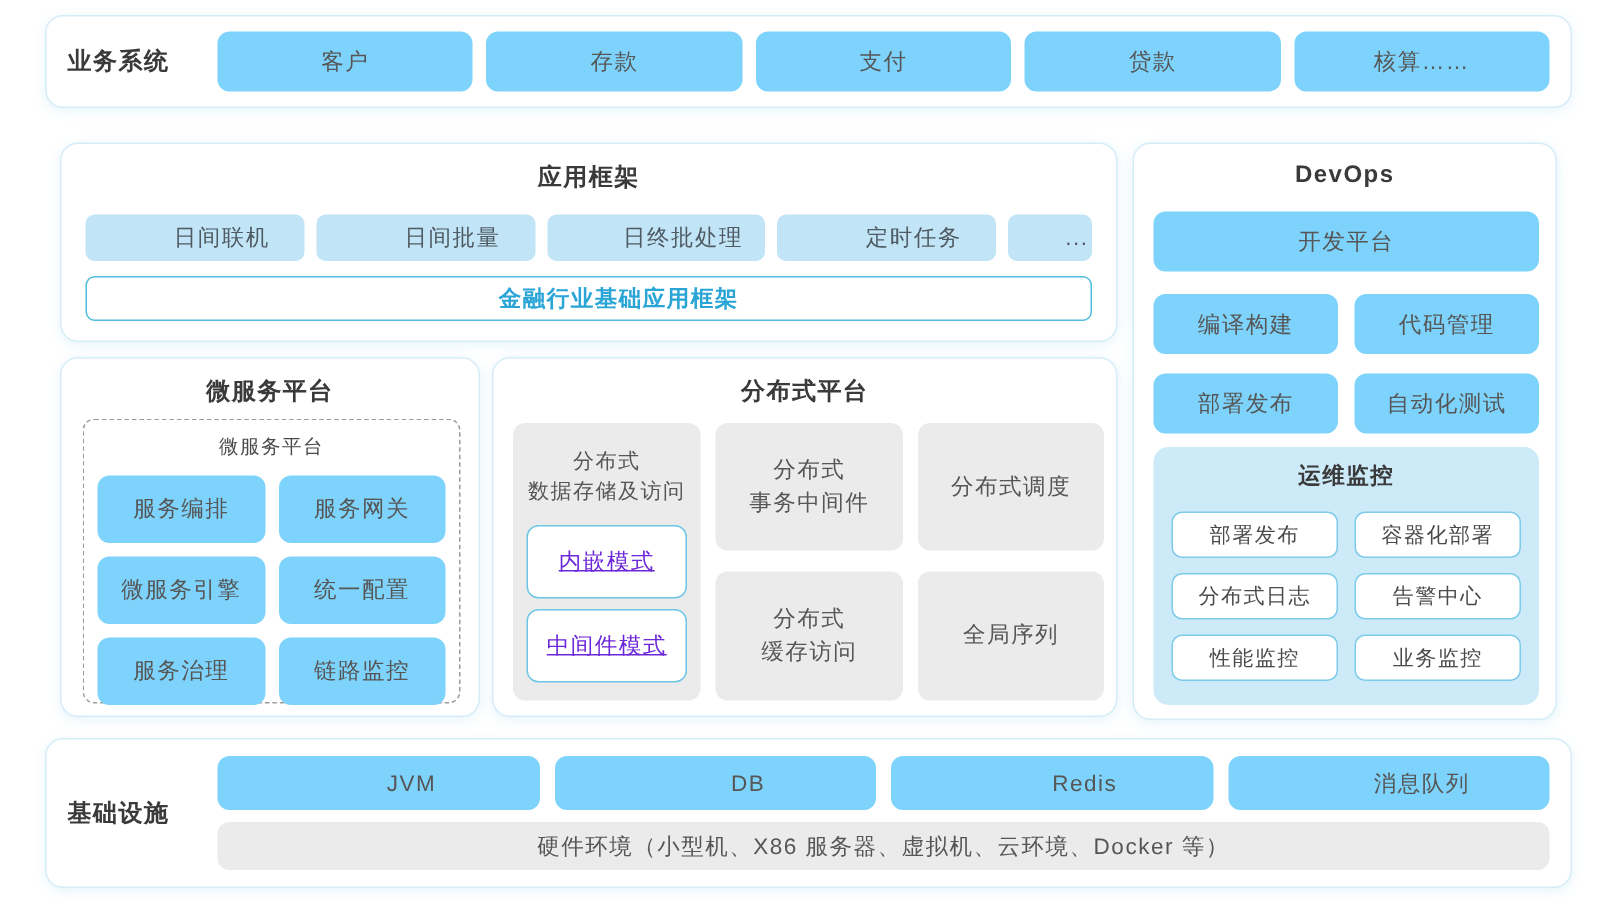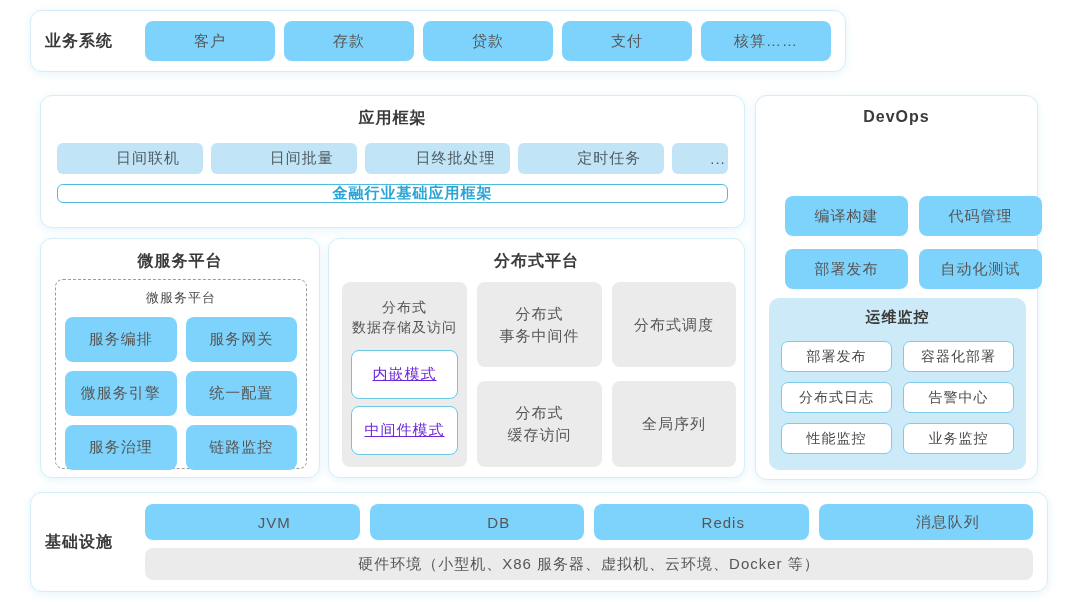--- a/index.html
+++ b/index.html
@@ -15,34 +15,34 @@
 
   .gbox { background:#7dd3fc; border-radius:8px; display:flex; align-items:center;
     justify-content:center; font-size:15px; color:#565656; letter-spacing:1px; }
   .bbox { background:#c2e4f7; border-radius:6px; display:flex; align-items:center;
     justify-content:center; font-size:15px; color:#4f5b63; letter-spacing:1px;padding-left:36px; }
   .wbox { background:#fff; border:1px solid #7dcbe9; border-radius:7px;
     display:flex; align-items:center; justify-content:center; font-size:14px;
     color:#4a4a4a; letter-spacing:1px; }
 
   
-  #biz { left:30px; top:10px; width:816px; height:62px; display:flex;
+  #biz { left:30px; top:10px; width:1018px; height:62px; display:flex;
     align-items:center; padding:0 14px; }
   .row-label { flex:0 0 100px; font-size:16px; font-weight:600; color:#3a3a3a;
     letter-spacing:1px; }
   .row-boxes { flex:1; display:flex; gap:9px; }
   .row-boxes .gbox { flex:1; height:40px; }
 
   
   #appfw { left:40px; top:95px; width:705px; height:133px; }
   .appfw-row { position:absolute; left:16px; right:16px; top:47px; height:31px;
     display:flex; gap:8px; }
   .appfw-row .bbox { flex:1; }
   .appfw-row .dots { flex:0 0 56px; }
-  .base-box { position:absolute; left:16px; right:16px; top:88px; height:19px;
+  .base-box { position:absolute; left:16px; right:16px; top:88px; height:30px;
     background:#fff; border:1px solid #4fbcdd; border-radius:6px; display:flex;
     align-items:center; justify-content:center; font-size:15px; font-weight:600;
     color:#2aa5d6; letter-spacing:1px;padding-left:40px; }
 
   
   #micro { left:40px; top:238px; width:280px; height:240px; }
   .dashed { position:absolute; left:14px; top:40px; width:252px; height:190px;
     border:1px dashed #9b9b9b; border-radius:8px; }
   .dashed-title { margin-top:9px; text-align:center; font-size:13px; color:#4a4a4a;
     letter-spacing:1px; }
@@ -65,21 +65,21 @@
     display:flex; flex-direction:column; align-items:center; justify-content:center;
     font-size:15px; color:#565656; line-height:1.45; letter-spacing:1px; }
   .cell-a1 { left:148px; top:43px; width:125px; height:85px; }
   .cell-a2 { left:283px; top:43px; width:124px; height:85px; }
   .cell-b1 { left:148px; top:142px; width:125px; height:86px; }
   .cell-b2 { left:283px; top:142px; width:124px; height:86px; }
 
   
   #devops { left:755px; top:95px; width:283px; height:385px; }
   .dev-platform { position:absolute; left:13px; top:45px; width:257px; height:40px; }
-  .dev-grid { position:absolute; left:29px; top:100px; width:257px; display:grid;
+  .dev-grid { position:absolute; left:13px; top:100px; width:257px; display:grid;
     grid-template-columns:1fr 1fr; column-gap:11px; row-gap:13px; }
   .dev-grid .gbox { height:40px; }
   .monitor { position:absolute; left:13px; top:202px; width:257px; height:172px;
     background:#cdeaf8; border-radius:10px; }
   .monitor-title { margin-top:10px; text-align:center; font-size:15px;
     font-weight:600; color:#3a3a3a; letter-spacing:1px; }
   .mon-grid { position:absolute; left:12px; right:12px; top:43px; display:grid;
     grid-template-columns:1fr 1fr; column-gap:11px; row-gap:10px; }
   .mon-grid .wbox { height:31px; }
 
@@ -96,22 +96,22 @@
 </head>
 <body>
 
 <div class="stage">
 
   <div class="panel" id="biz">
     <div class="row-label">业务系统</div>
     <div class="row-boxes">
       <div class="gbox">客户</div>
       <div class="gbox">存款</div>
+      <div class="gbox">支付</div>
       <div class="gbox">贷款</div>
-      <div class="gbox">支付</div>
       <div class="gbox">核算……</div>
     </div>
   </div>
 
   <div class="panel" id="appfw">
     <div class="sec-title">应用框架</div>
     <div class="appfw-row">
       <div class="bbox">日间联机</div>
       <div class="bbox">日间批量</div>
       <div class="bbox">日终批处理</div>
@@ -157,20 +157,21 @@
       <div>分布式</div>
       <div>缓存访问</div>
     </div>
     <div class="dist-cell cell-b2">
       <div>全局序列</div>
     </div>
   </div>
 
   <div class="panel" id="devops">
     <div class="sec-title">DevOps</div>
+    <div class="gbox dev-platform">开发平台</div>
     <div class="dev-grid">
       <div class="gbox">编译构建</div>
       <div class="gbox">代码管理</div>
       <div class="gbox">部署发布</div>
       <div class="gbox">自动化测试</div>
     </div>
     <div class="monitor">
       <div class="monitor-title">运维监控</div>
       <div class="mon-grid">
         <div class="wbox">部署发布</div>

